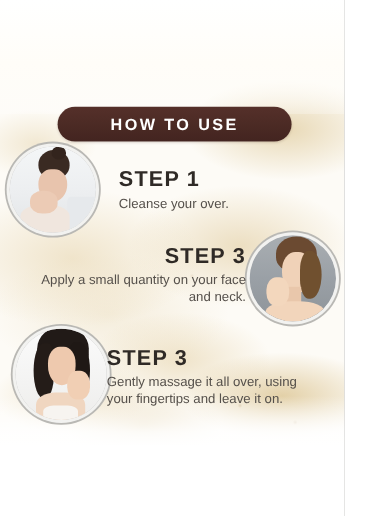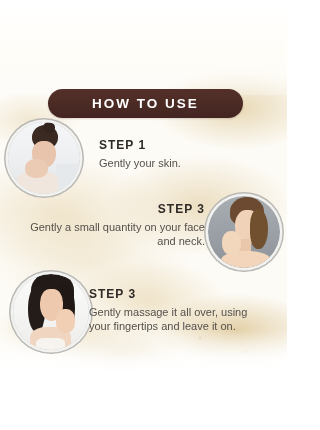--- a/index.html
+++ b/index.html
@@ -201,21 +201,21 @@
   .p3-hand {
     position:absolute; left:56%; top:46%; width:26%; height:32%;
     background:#f1cfb4; border-radius:42%;
   }
 
   
   .step {
     position: absolute;
   }
   .step-title {
-    font-size: 12px;
+    font-size: 18px;
     font-weight: bold;
     letter-spacing: 1.0px;
     color: #2f2a26;
     line-height: 1.15;
     margin: 0 0 3px 0;
   }
   .step-body {
     font-size: 11px;
     color: #55504b;
     line-height: 1.32;
@@ -249,39 +249,39 @@
         <div class="p1-bun"></div>
         <div class="p1-face"></div>
         <div class="p1-body"></div>
         <div class="p1-hand"></div>
       </div>
     </div>
   </div>
 
   <div class="step" id="step-1">
     <p class="step-title">STEP 1</p>
-    <p class="step-body">Gently your skin.</p>
+    <p class="step-body">Cleanse your over.</p>
   </div>
 
   <div class="photo" id="photo-2">
     <div class="photo-inner">
       <div class="scene p2-bg">
         <div class="p2-hair"></div>
         <div class="p2-face"></div>
         <div class="p2-hair-side"></div>
         <div class="p2-neck"></div>
         <div class="p2-shoulder"></div>
         <div class="p2-hand"></div>
       </div>
     </div>
   </div>
 
   <div class="step" id="step-2">
     <p class="step-title">STEP 3</p>
-    <p class="step-body">Gently a small quantity on your face and neck.</p>
+    <p class="step-body">Apply a small quantity on your face and neck.</p>
   </div>
 
   <div class="photo" id="photo-3">
     <div class="photo-inner">
       <div class="scene p3-bg">
         <div class="p3-hair"></div>
         <div class="p3-hair-l"></div>
         <div class="p3-hair-r"></div>
         <div class="p3-face"></div>
         <div class="p3-body"></div>

